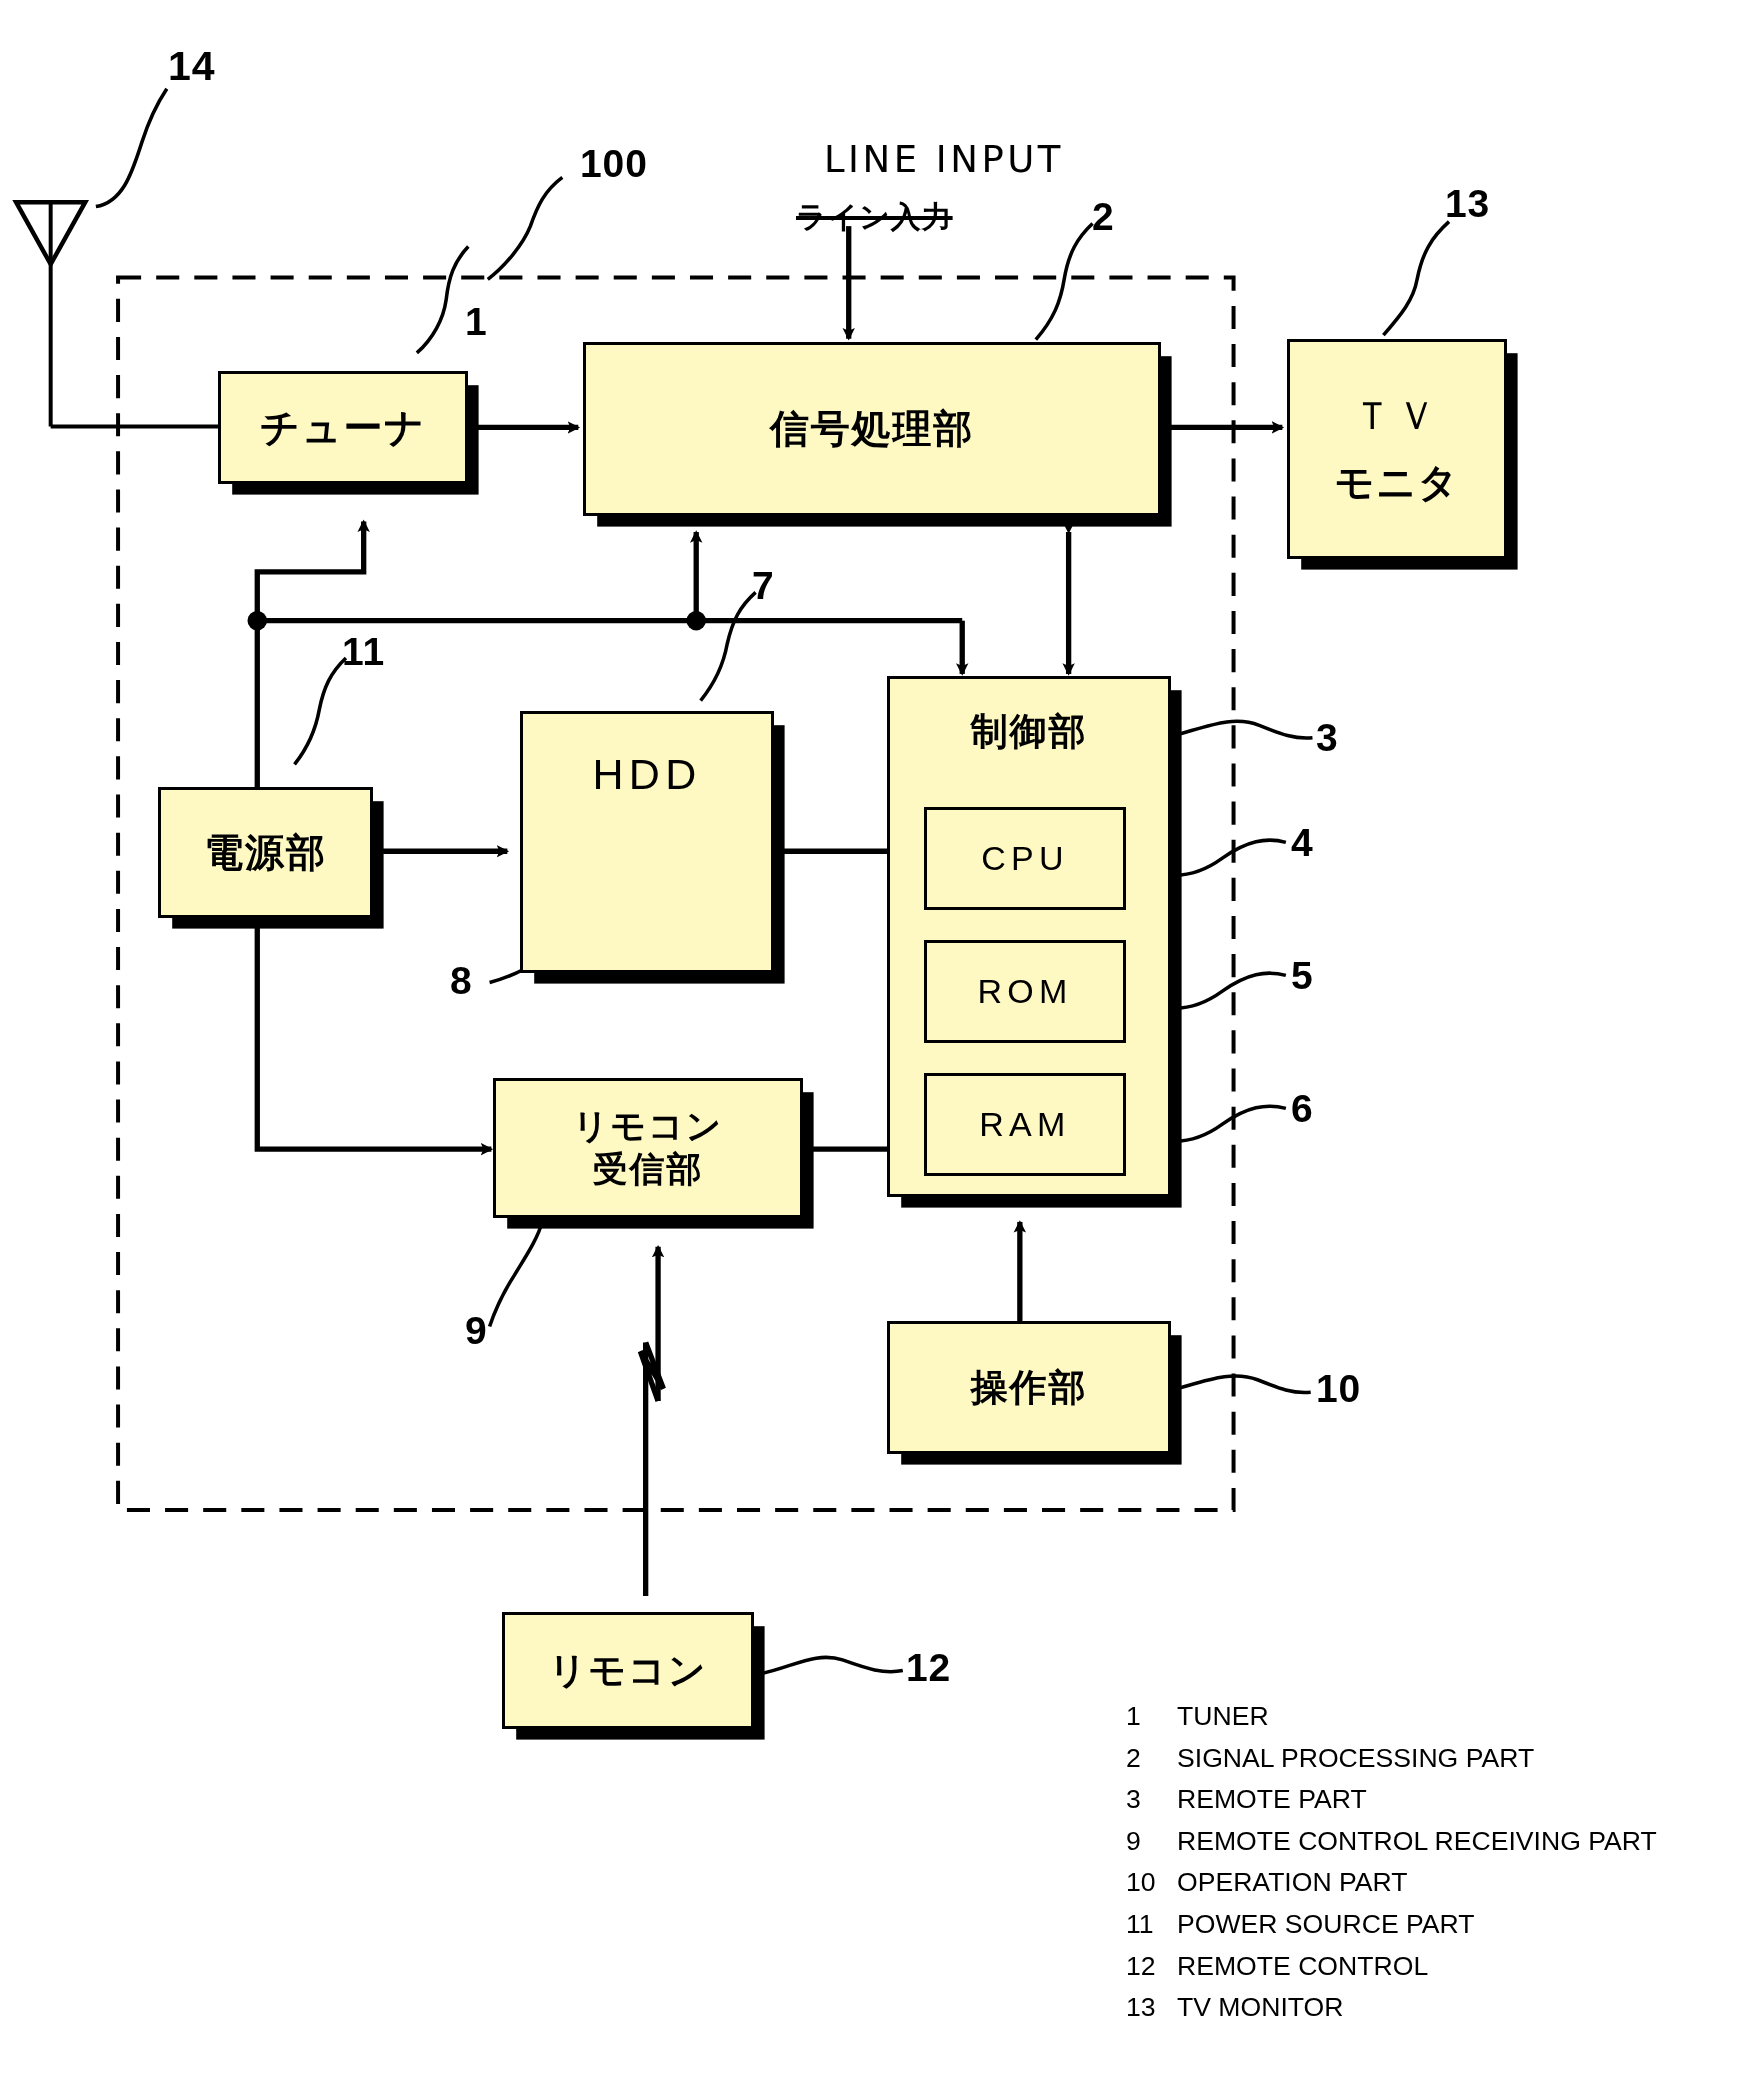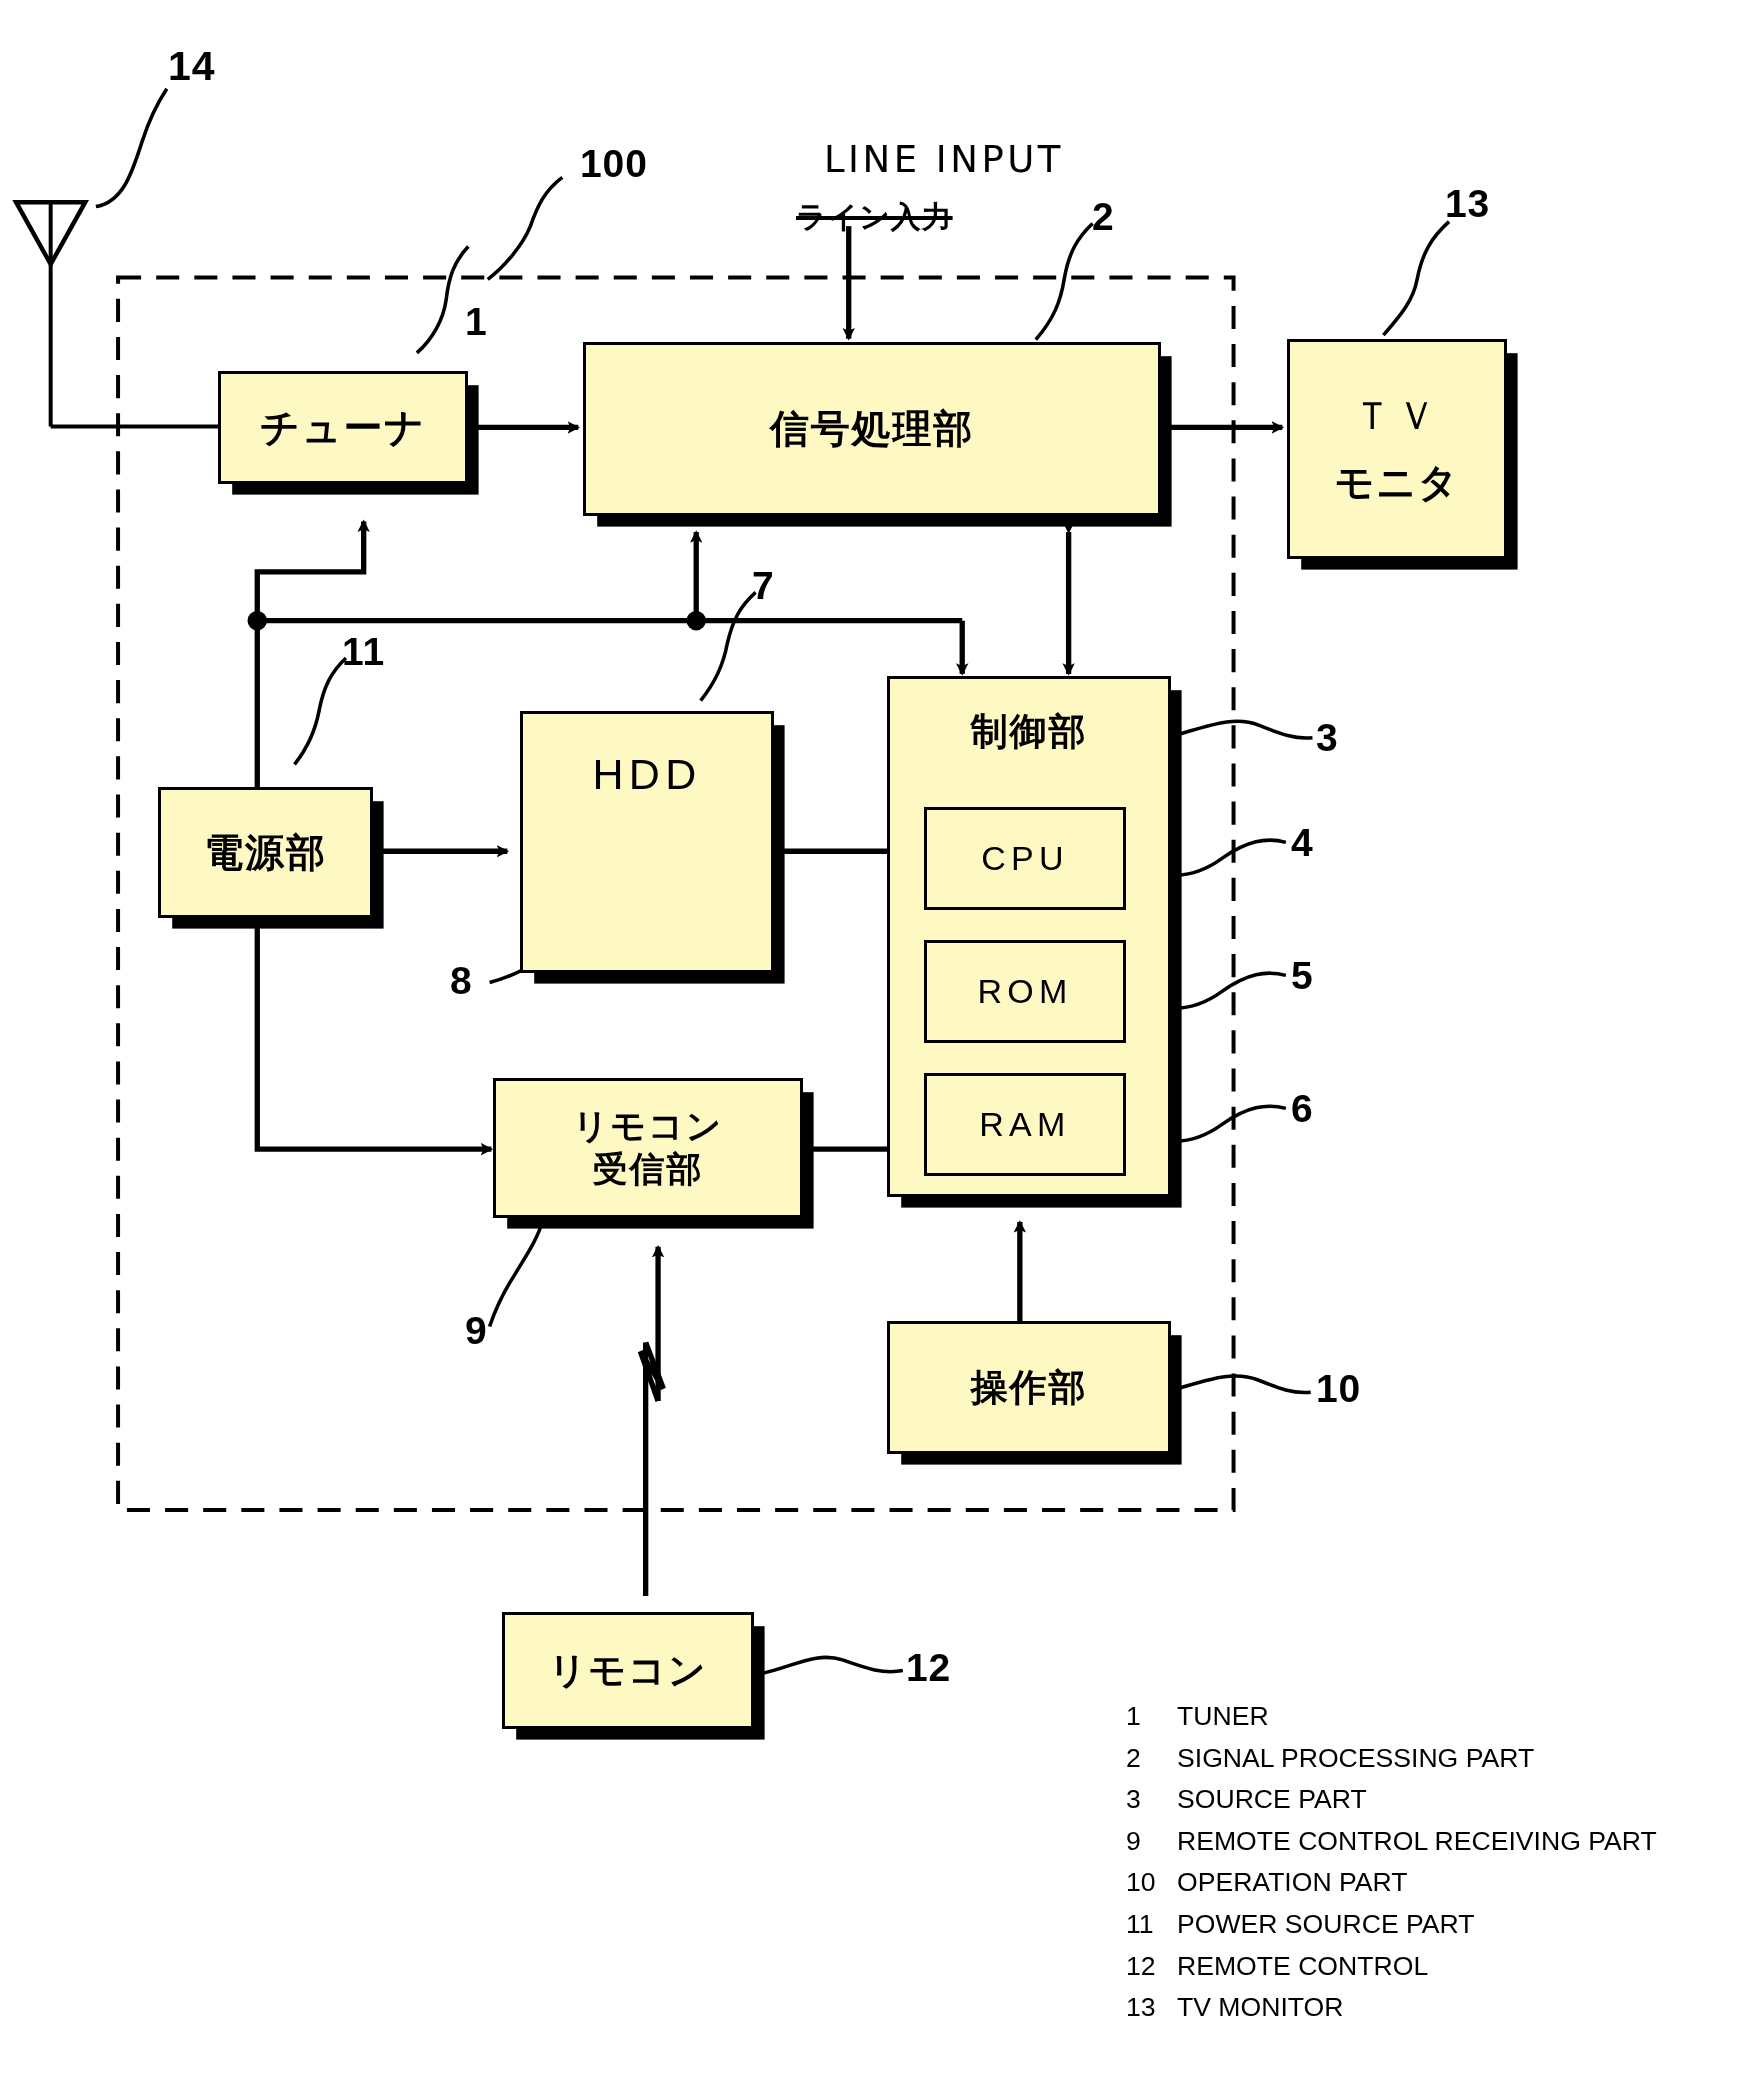--- a/index.html
+++ b/index.html
@@ -263,21 +263,21 @@
     <div class="row">
       <span class="num">1</span>
       <span class="txt">TUNER</span>
     </div>
     <div class="row">
       <span class="num">2</span>
       <span class="txt">SIGNAL PROCESSING PART</span>
     </div>
     <div class="row">
       <span class="num">3</span>
-      <span class="txt">SOURCE PART</span>
+      <span class="txt">REMOTE PART</span>
     </div>
     <div class="row">
       <span class="num">9</span>
       <span class="txt">REMOTE CONTROL RECEIVING PART</span>
     </div>
     <div class="row">
       <span class="num">10</span>
       <span class="txt">OPERATION PART</span>
     </div>
     <div class="row">

